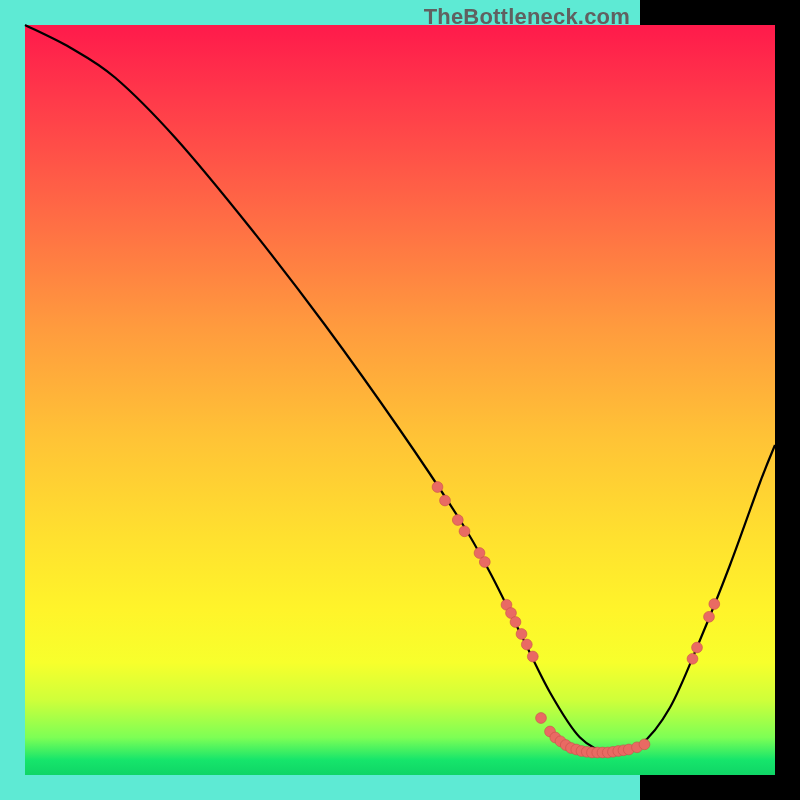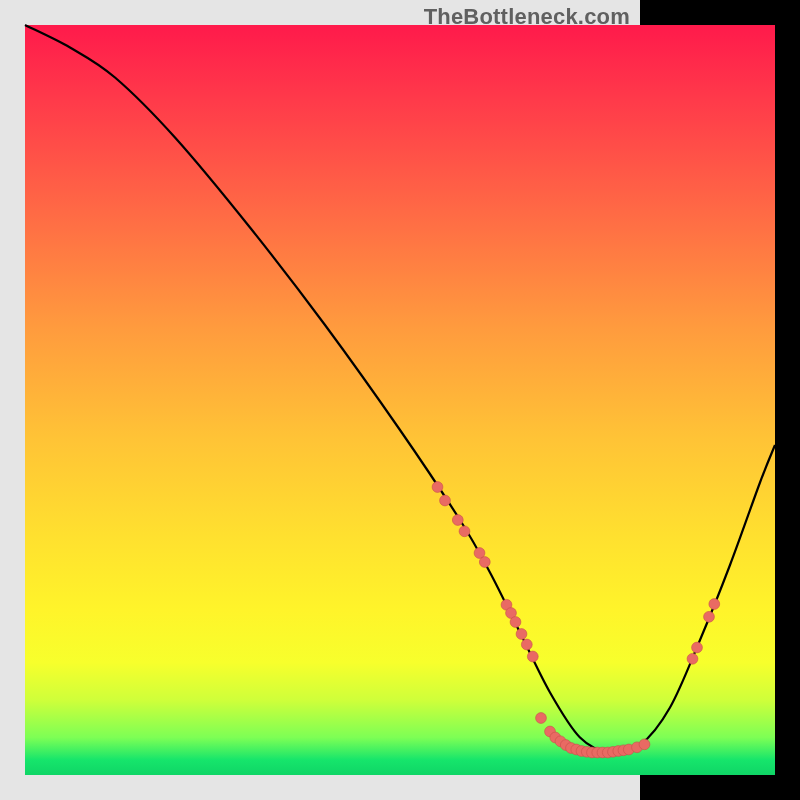--- a/index.html
+++ b/index.html
@@ -8,21 +8,21 @@
     width: 800px;
     height: 800px;
     background: #000;
     font-family: Arial, Helvetica, sans-serif;
     overflow: hidden;
   }
   .frame {
     position: relative;
     width: 640px;
     height: 800px;
-    background: #e5e5e5;
+    background: #5eead4;
   }
   .watermark {
     position: absolute;
     top: 4px;
     right: 10px;
     color: #606060;
     font-size: 22px;
     font-weight: 600;
     letter-spacing: 0.2px;
     z-index: 10;

